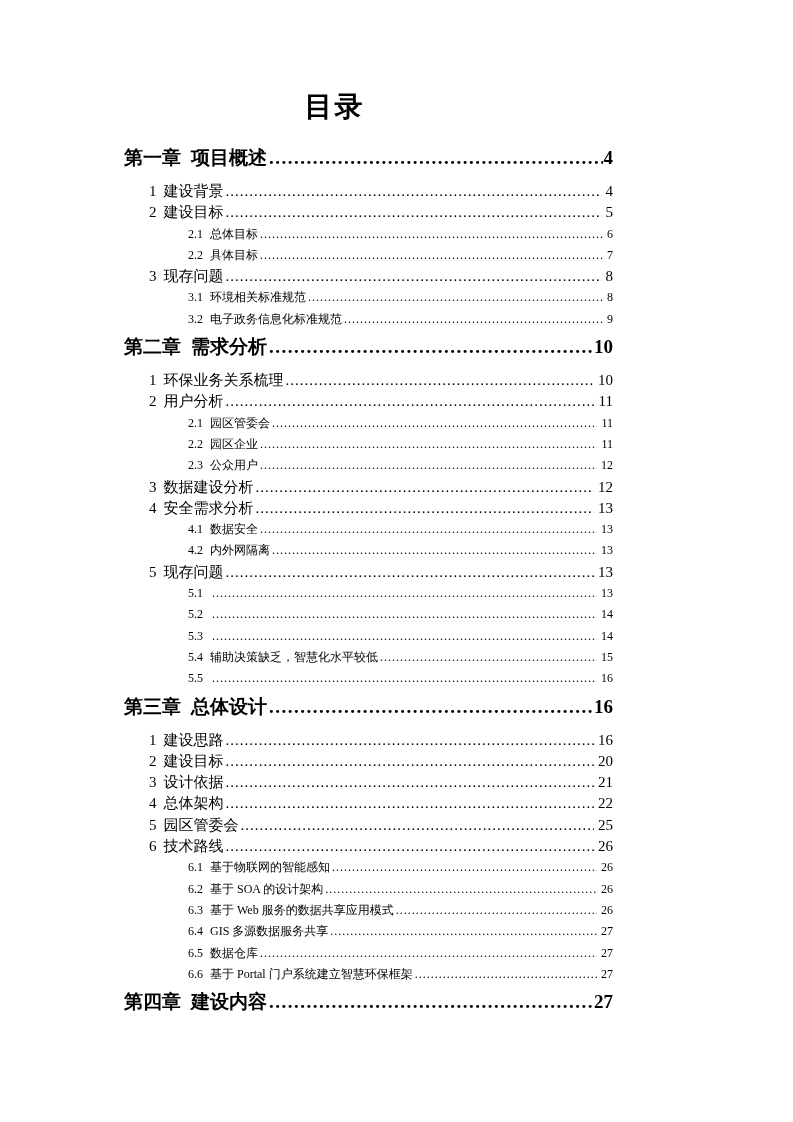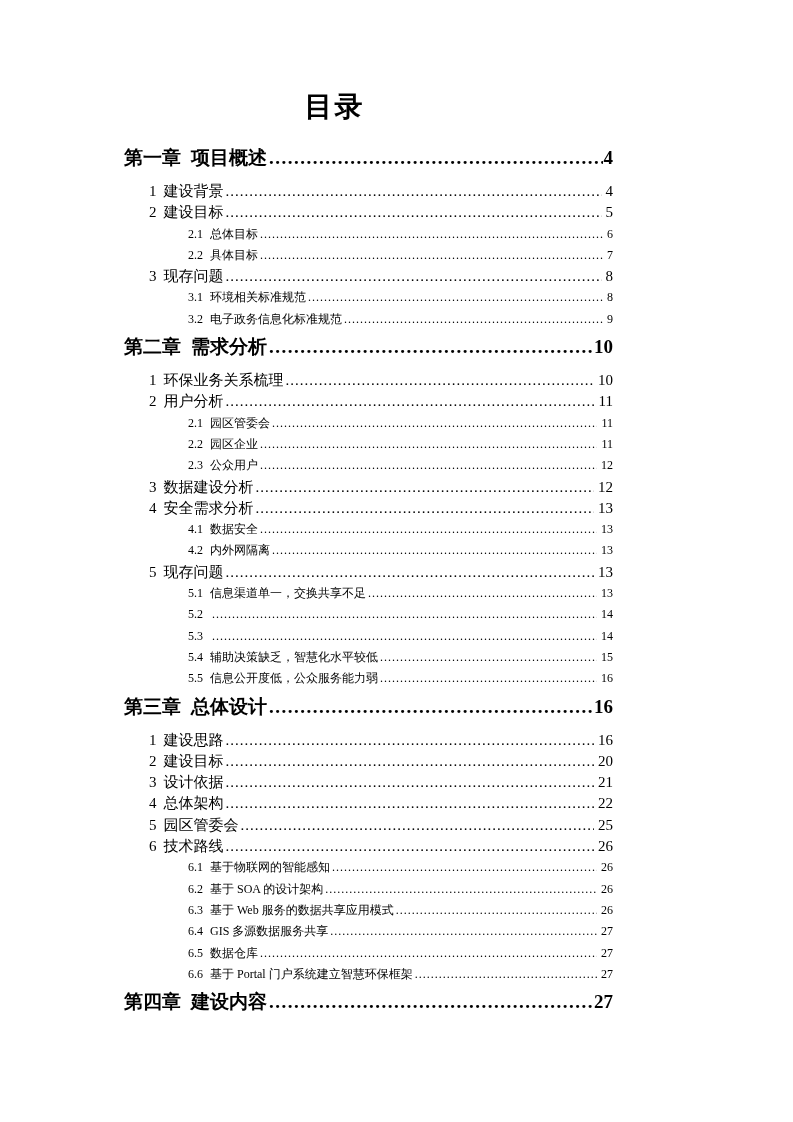--- a/index.html
+++ b/index.html
@@ -207,21 +207,20 @@
     <span class="entry-page">13</span>
   </div>
       <div class="toc-row lv-1">
     <span class="entry-num">5</span>
     <span class="entry-label">现存问题</span>
     <span class="dot-leader" aria-hidden="true">............................................................................................................................................................................................................................................................................................................</span>
     <span class="entry-page">13</span>
   </div>
       <div class="toc-row lv-2">
     <span class="entry-num">5.1</span>
-    <span class="entry-label">信息渠道单一，交换共享不足</span>
     <span class="dot-leader" aria-hidden="true">............................................................................................................................................................................................................................................................................................................</span>
     <span class="entry-page">13</span>
   </div>
       <div class="toc-row lv-2">
     <span class="entry-num">5.2</span>
     <span class="dot-leader" aria-hidden="true">............................................................................................................................................................................................................................................................................................................</span>
     <span class="entry-page">14</span>
   </div>
       <div class="toc-row lv-2">
     <span class="entry-num">5.3</span>
@@ -229,21 +228,20 @@
     <span class="entry-page">14</span>
   </div>
       <div class="toc-row lv-2">
     <span class="entry-num">5.4</span>
     <span class="entry-label">辅助决策缺乏，智慧化水平较低</span>
     <span class="dot-leader" aria-hidden="true">............................................................................................................................................................................................................................................................................................................</span>
     <span class="entry-page">15</span>
   </div>
       <div class="toc-row lv-2">
     <span class="entry-num">5.5</span>
-    <span class="entry-label">信息公开度低，公众服务能力弱</span>
     <span class="dot-leader" aria-hidden="true">............................................................................................................................................................................................................................................................................................................</span>
     <span class="entry-page">16</span>
   </div>
       <div class="toc-row lv-0">
     <span class="entry-num">第三章</span>
     <span class="entry-label">总体设计</span>
     <span class="dot-leader" aria-hidden="true">............................................................................................................................................................................................................................................................................................................</span>
     <span class="entry-page">16</span>
   </div>
       <div class="toc-row lv-1">

